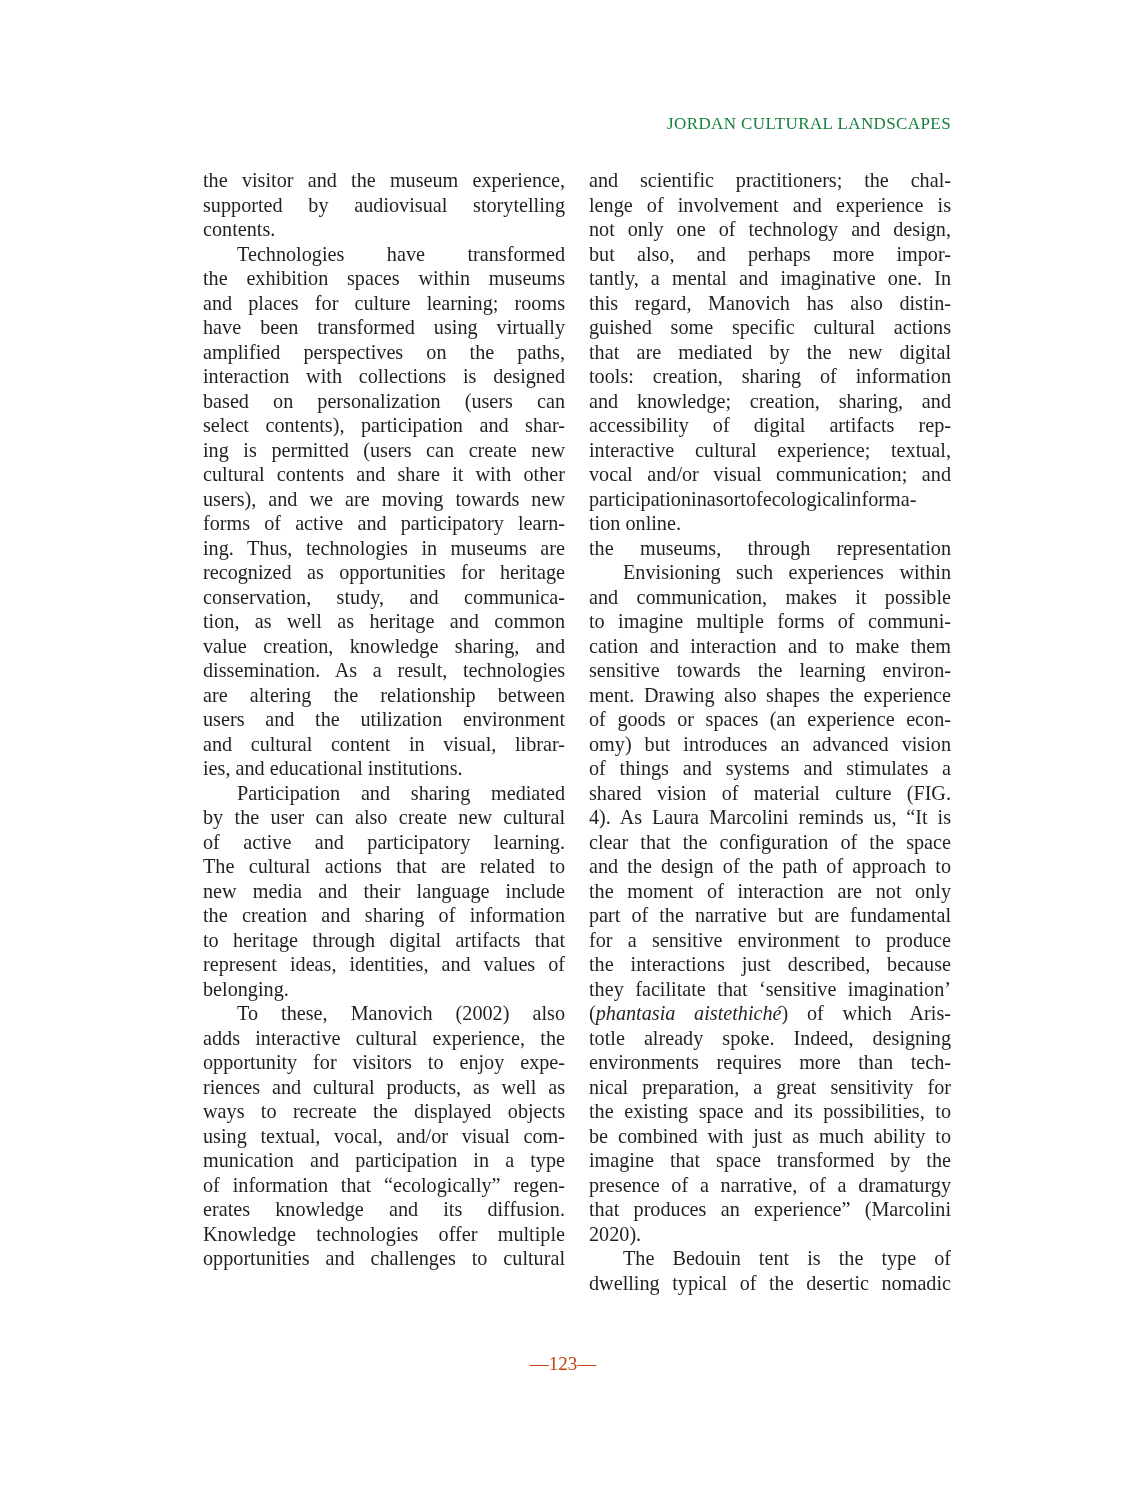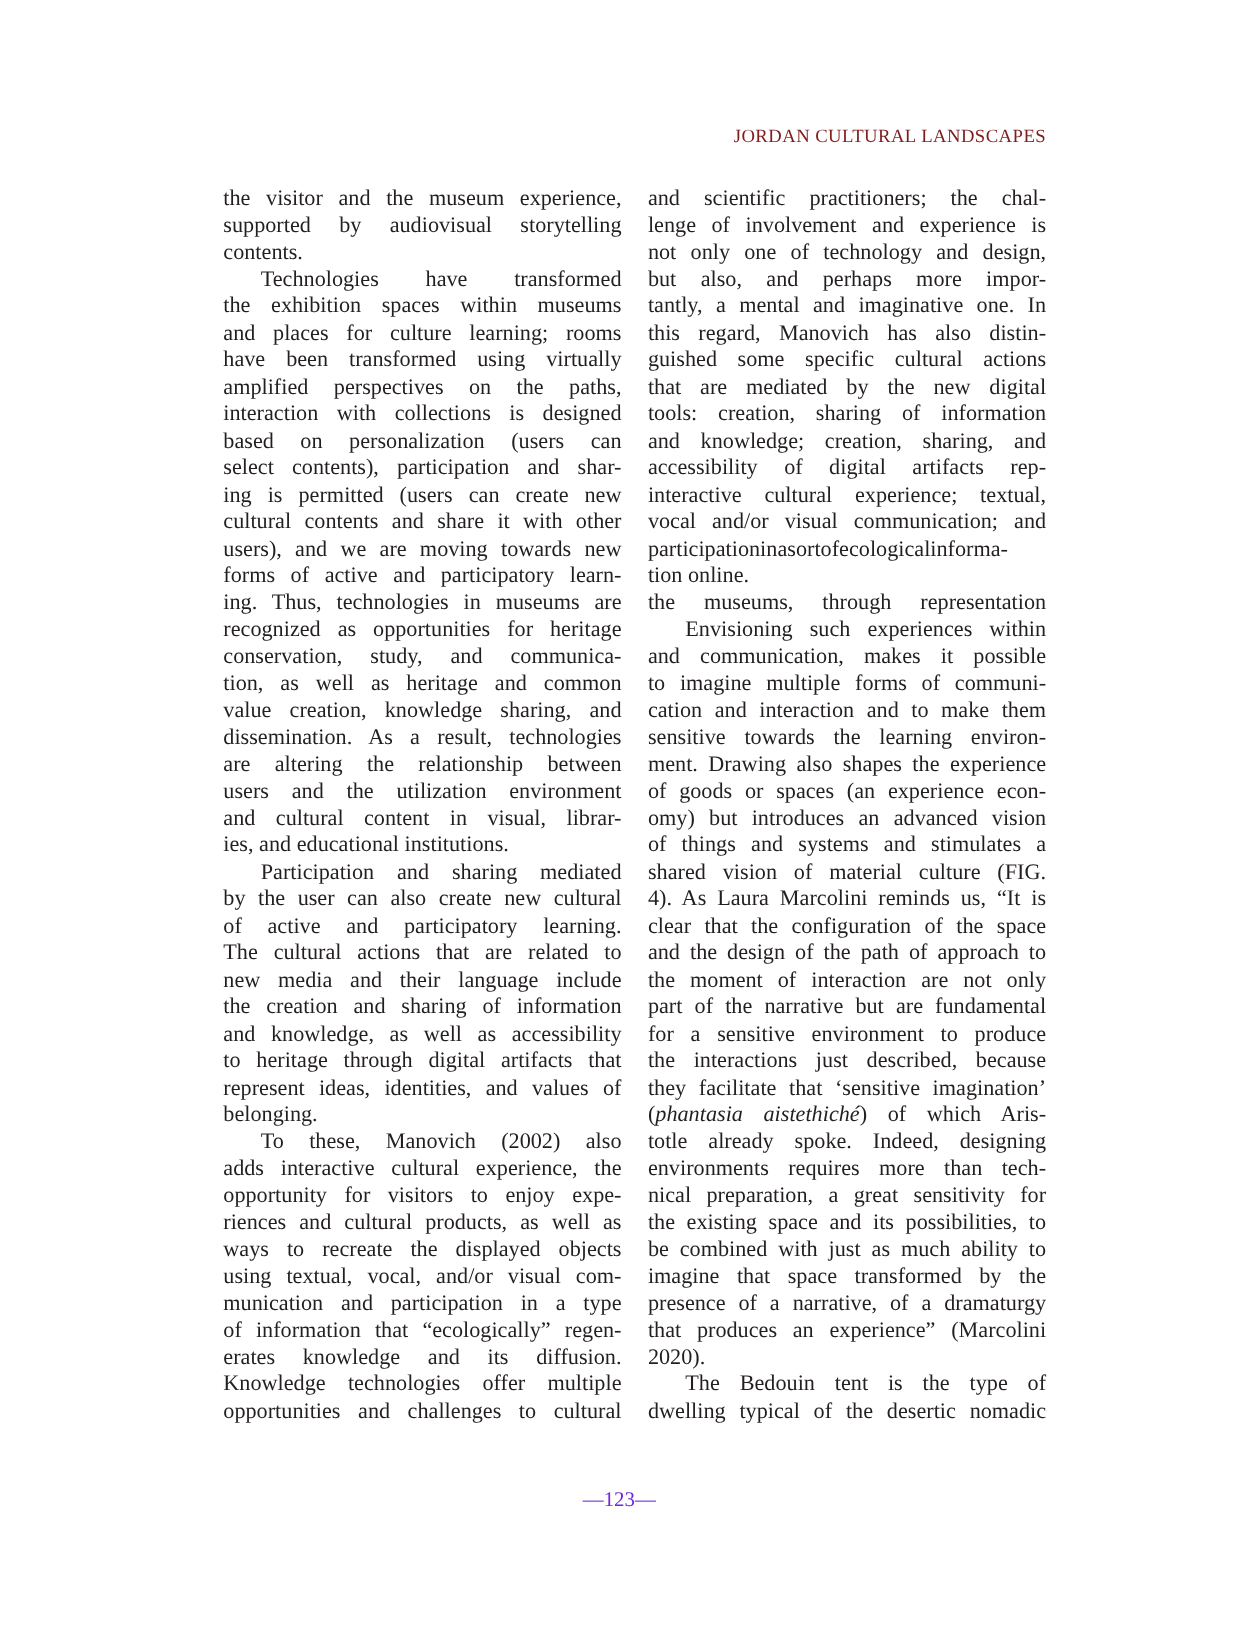--- a/index.html
+++ b/index.html
@@ -1,28 +1,28 @@
 <!DOCTYPE html>
 <html><head>
 <meta charset="utf-8">
 <style>
   html, body { margin: 0; padding: 0; background: #ffffff; }
   body { width: 1126px; height: 1500px; position: relative; overflow: hidden;
          font-family: "Liberation Serif", "DejaVu Serif", serif; color: #231f20; }
   .running-head { position: absolute; top: 114px; right: 175px; font-size: 17px;
-                  letter-spacing: 0.4px; color: #7f1d1d; }
+                  letter-spacing: 0.4px; color: #15803d; }
   .col { position: absolute; top: 168px; width: 362px; font-size: 20.2px; line-height: 24.5px; }
   .col-left { left: 203px; }
   .col-right { left: 589px; }
   .line { display: block; white-space: nowrap; height: 24.5px; text-align: justify;
           text-align-last: justify; }
   .line.last { text-align-last: left; }
   .line.indent { text-indent: 34px; }
   .folio { position: absolute; top: 1353px; left: 0; width: 1126px; text-align: center;
-           font-size: 19px; color: #6d28d9; }
+           font-size: 19px; color: #c2410c; }
   em { }
 </style>
 </head>
 <body>
 
 <div class="running-head">JORDAN CULTURAL LANDSCAPES</div>
 
 <div class="col col-left" id="col-left">
     <span class="line">the visitor and the museum experience,</span>
     <span class="line">supported by audiovisual storytelling</span>
@@ -48,21 +48,20 @@
     <span class="line">are altering the relationship between</span>
     <span class="line">users and the utilization environment</span>
     <span class="line">and cultural content in visual, librar-</span>
     <span class="line last">ies, and educational institutions.</span>
     <span class="line indent">Participation and sharing mediated</span>
     <span class="line">by the user can also create new cultural</span>
     <span class="line">of active and participatory learning.</span>
     <span class="line">The cultural actions that are related to</span>
     <span class="line">new media and their language include</span>
     <span class="line">the creation and sharing of information</span>
-    <span class="line">and knowledge, as well as accessibility</span>
     <span class="line">to heritage through digital artifacts that</span>
     <span class="line">represent ideas, identities, and values of</span>
     <span class="line last">belonging.</span>
     <span class="line indent">To these, Manovich (2002) also</span>
     <span class="line">adds interactive cultural experience, the</span>
     <span class="line">opportunity for visitors to enjoy expe-</span>
     <span class="line">riences and cultural products, as well as</span>
     <span class="line">ways to recreate the displayed objects</span>
     <span class="line">using textual, vocal, and/or visual com-</span>
     <span class="line">munication and participation in a type</span>

